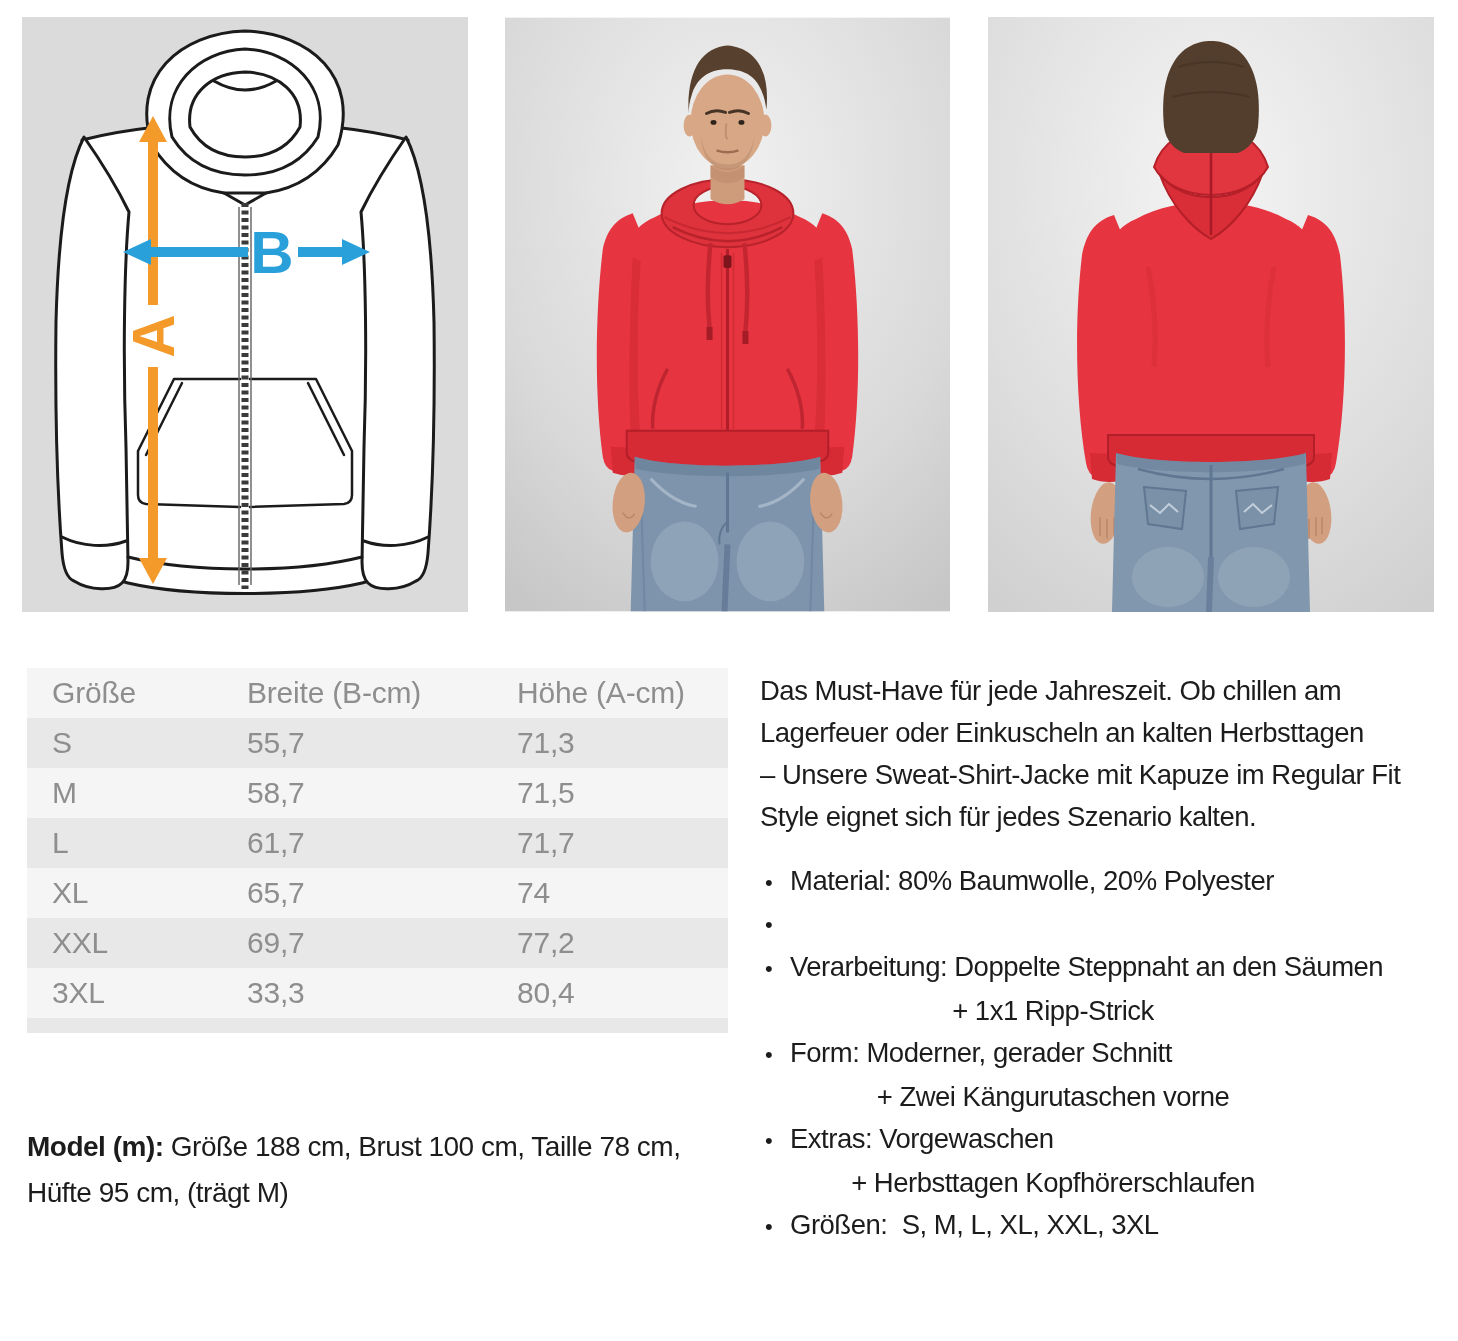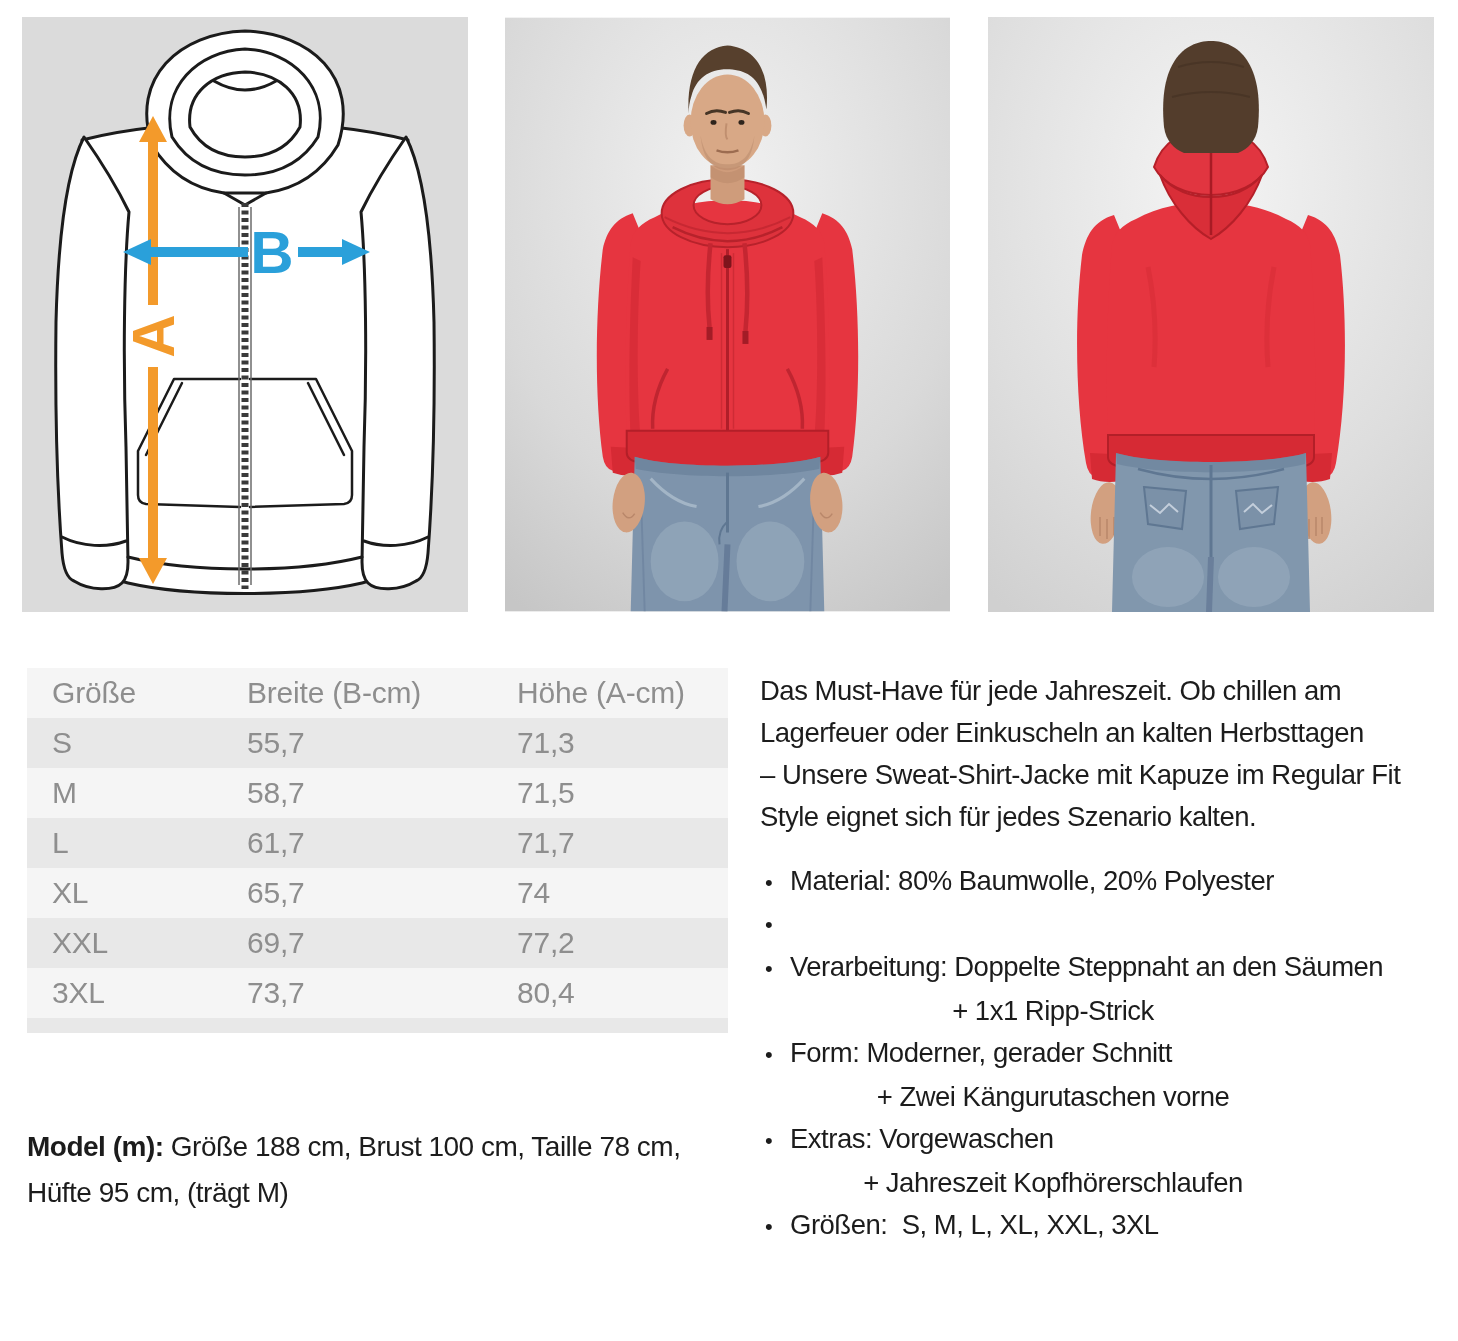--- a/index.html
+++ b/index.html
@@ -272,21 +272,21 @@
           <td>65,7</td>
           <td>74</td>
         </tr>
         <tr class="dark">
           <td>XXL</td>
           <td>69,7</td>
           <td>77,2</td>
         </tr>
         <tr class="light">
           <td>3XL</td>
-          <td>73,7</td>
+          <td>33,3</td>
           <td>80,4</td>
         </tr>
       </tbody>
   </table>
   <div class="table-cap"></div>
 
 
   <div class="model-block">
     <div class="model-line"><span class="model-label">Model (m):</span> <span>Größe 188 cm, Brust 100 cm, Taille 78 cm,</span></div>
     <div class="model-line">Hüfte 95 cm, (trägt M)</div>
@@ -315,19 +315,19 @@
       <li class="subline">+ 1x1 Ripp-Strick</li>
       <li>
         <span class="dot">•</span>
         <span class="ftext">Form: Moderner, gerader Schnitt</span>
       </li>
       <li class="subline">+ Zwei Kängurutaschen vorne</li>
       <li>
         <span class="dot">•</span>
         <span class="ftext">Extras: Vorgewaschen</span>
       </li>
-      <li class="subline">+ Jahreszeit Kopfhörerschlaufen</li>
+      <li class="subline">+ Herbsttagen Kopfhörerschlaufen</li>
       <li>
         <span class="dot">•</span>
         <span class="ftext">Größen:  S, M, L, XL, XXL, 3XL</span>
       </li>
     </ul>
 </div>
 
 </body></html>

